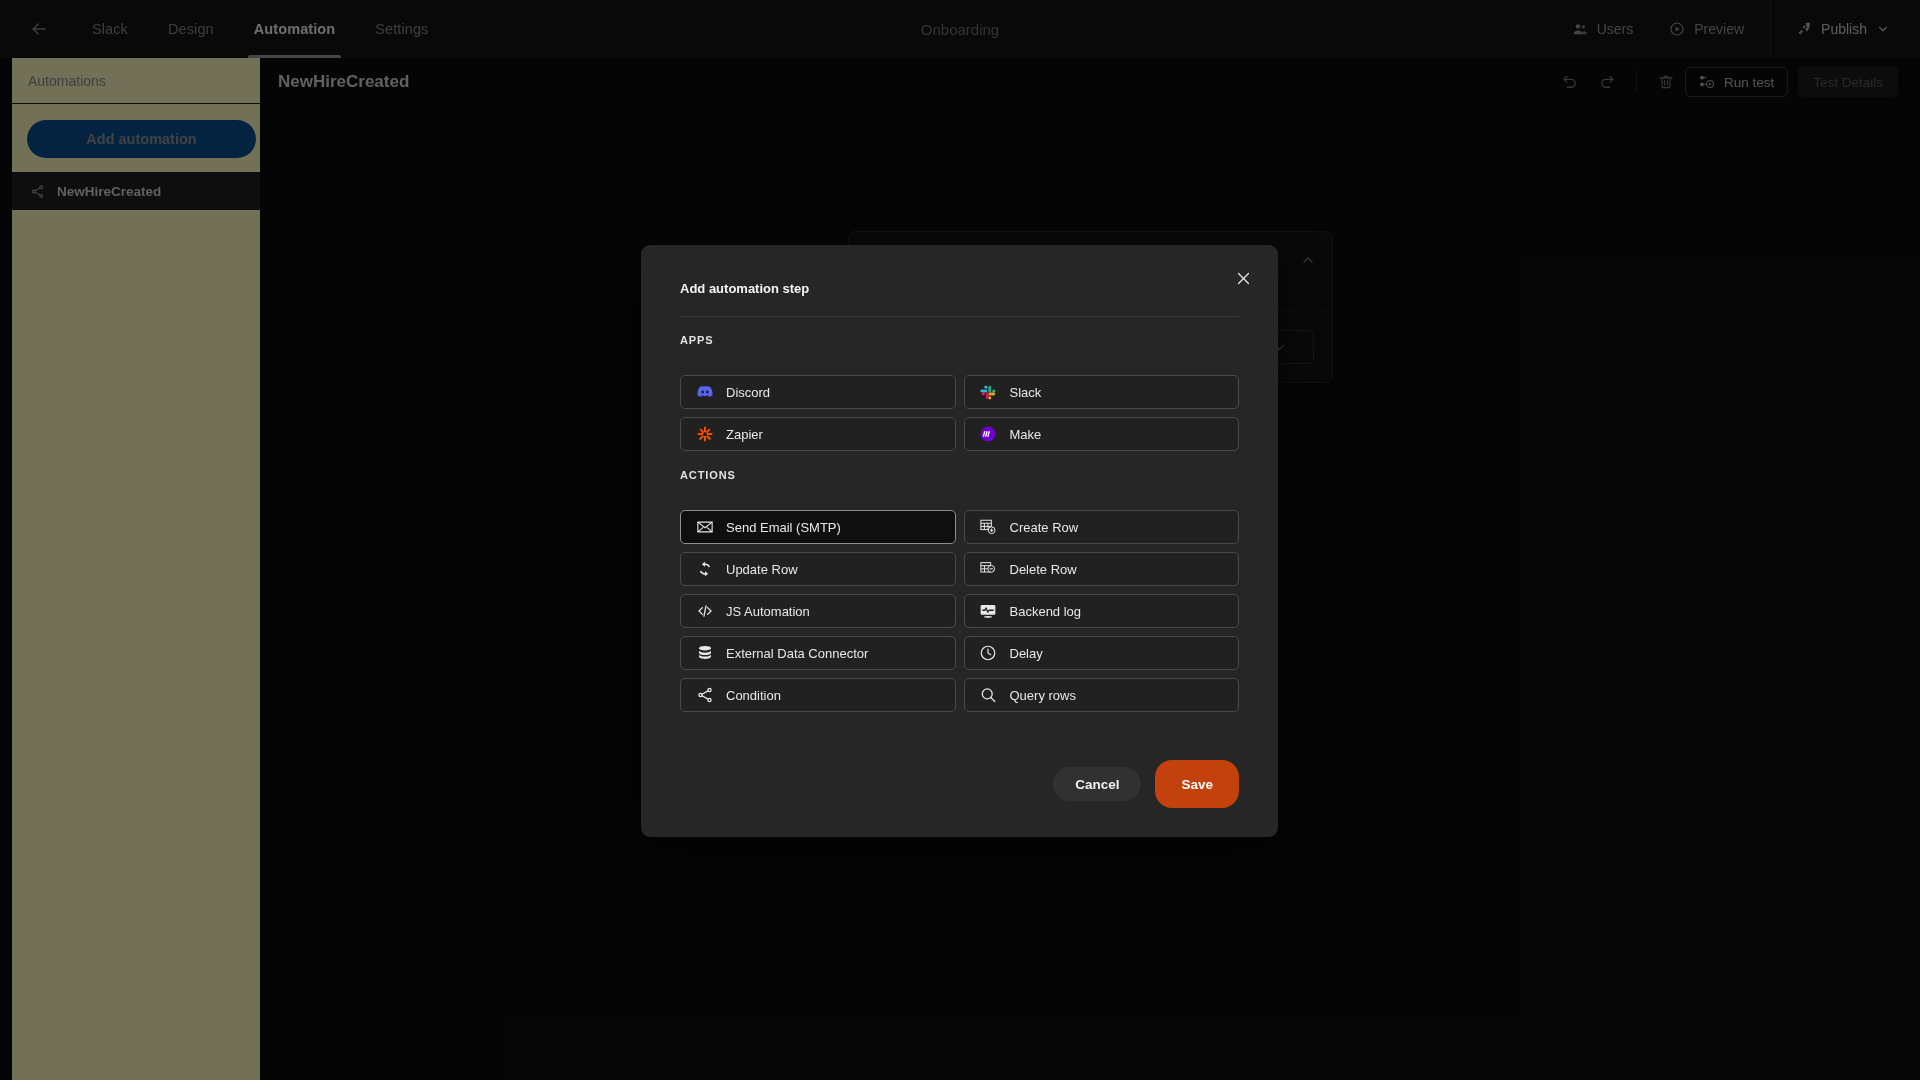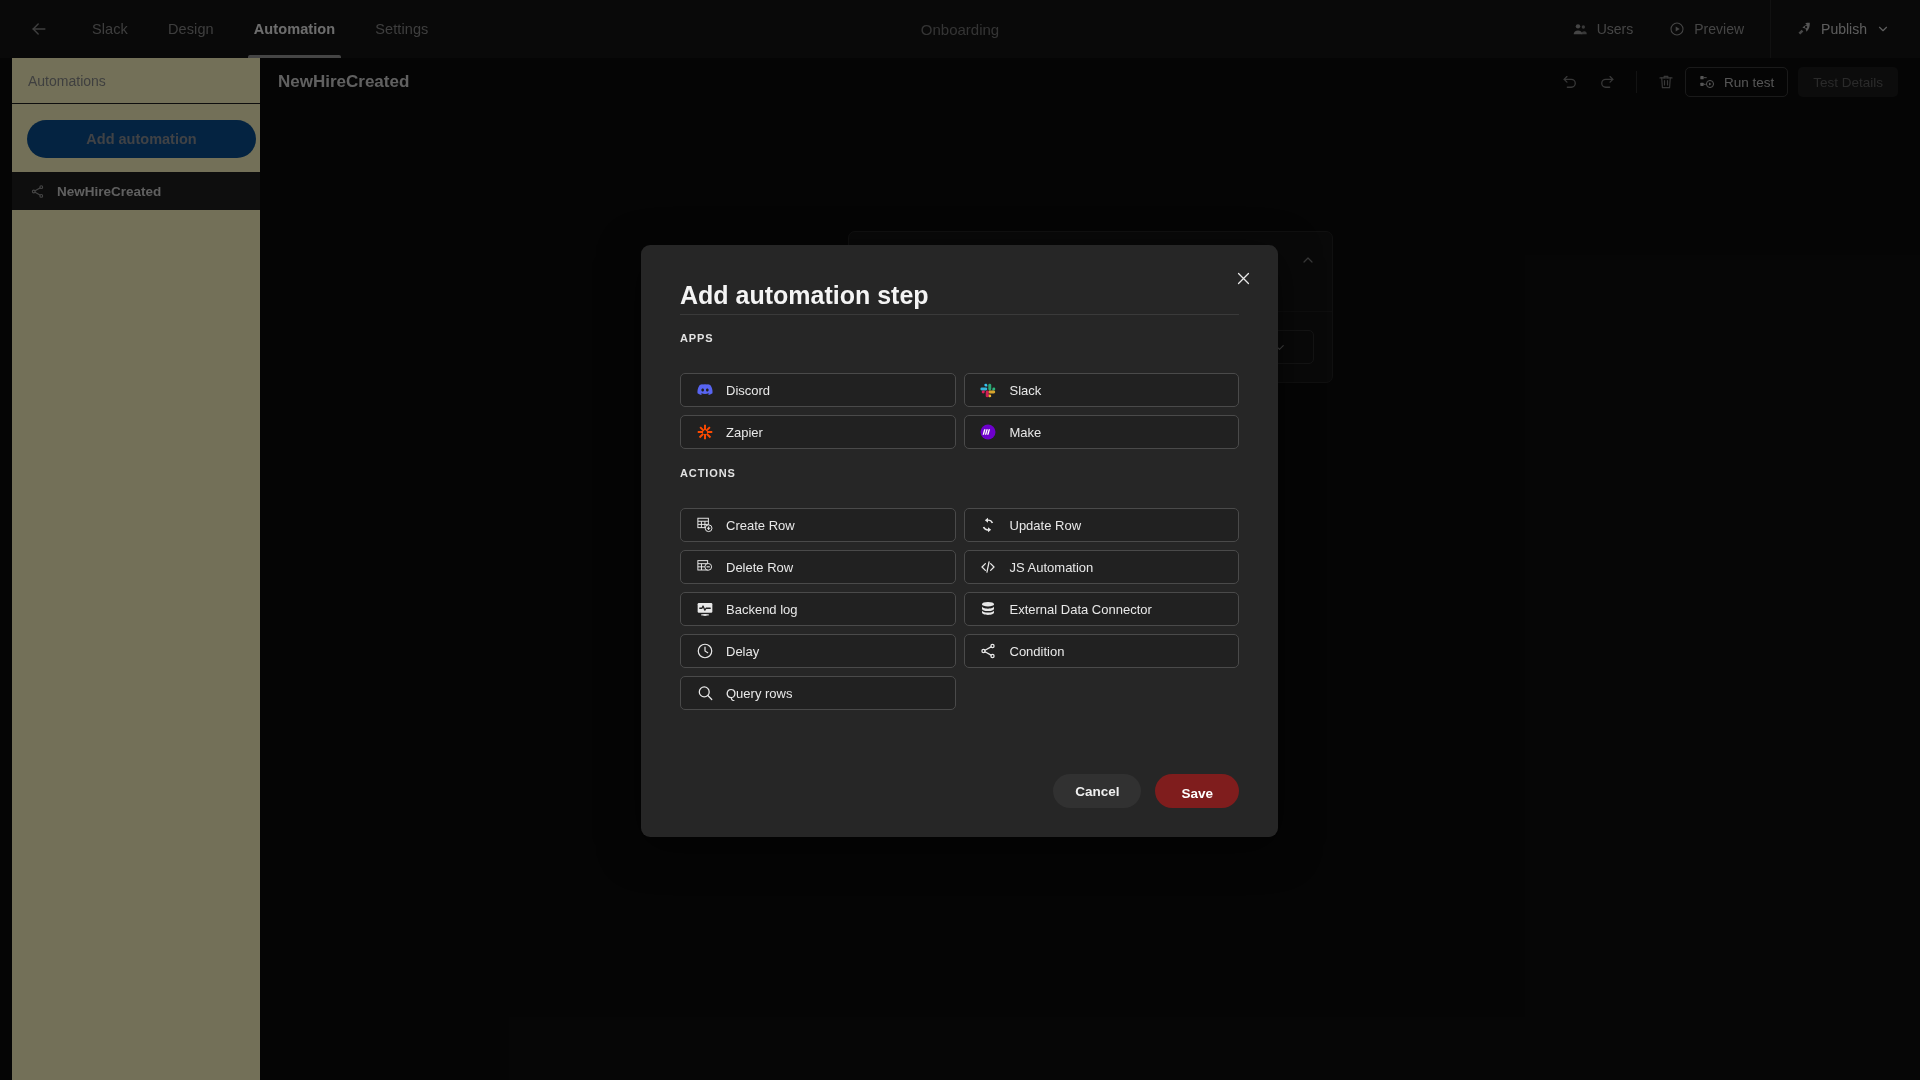--- a/index.html
+++ b/index.html
@@ -121,21 +121,21 @@
   .modal {
     position: absolute; left: 641px; top: 245px; width: 637px; height: 592px;
     background: #262626; border-radius: 9px;
     box-shadow: 0 10px 40px rgba(0,0,0,.55);
   }
   .modal-close {
     position: absolute; right: 22px; top: 20px; width: 26px; height: 26px;
     display: flex; align-items: center; justify-content: center; color: #e8e8e8;
   }
   .modal-inner { padding: 36px 39px 0 39px; }
-  .m-title { font-size: 25px; font-weight: bold; color: #f4f4f4; margin-bottom: 4px; }
+  .m-title { font-size: 13px; font-weight: bold; color: #f4f4f4; margin-bottom: 20px; }
   .m-rule { height: 1px; background: #3a3a3a; margin-bottom: 17px; }
   .sec-label {
     font-size: 11px; font-weight: bold; letter-spacing: .9px; color: #e2e2e2;
     margin-bottom: 11px;
   }
   .grid { display: grid; grid-template-columns: 1fr 1fr; column-gap: 8px; row-gap: 8px; margin-top: 29px; }
   .opt {
     height: 34px; display: flex; align-items: center; gap: 12px;
     border: 1px solid #4a4a4a; border-radius: 5px; padding: 0 0 0 14px;
     background: #212121; color: #e8e8e8; font-size: 13px;
@@ -146,22 +146,22 @@
   .section-gap { height: 18px; }
   .modal-actions {
     position: absolute; right: 39px; bottom: 29px; display: flex; align-items: center; gap: 14px;
   }
   .btn-cancel {
     height: 34px; padding: 0 22px; border-radius: 17px; border: none;
     background: #313131; color: #f0f0f0; font-size: 13.5px; font-weight: bold;
     font-family: "Liberation Sans", sans-serif;
   }
   .btn-save {
-    height: 34px; padding: 12px 26px; border-radius: 17px; border: none;
-    background: #7f1d1d; color: #ffffff; font-size: 13.5px; font-weight: bold;
+    height: 48px; padding: 12px 26px; border-radius: 17px; border: none;
+    background: #c2410c; color: #ffffff; font-size: 13.5px; font-weight: bold;
     font-family: "Liberation Sans", sans-serif;
   }
   svg { display: block; }
 </style>
 </head>
 <body>
 
 <div id="app">
 
   <div class="topbar">
@@ -397,20 +397,29 @@
           </span>
           <span>Make</span>
         </div>
       </div>
 
       <div class="section-gap"></div>
 
       <div class="sec-label">ACTIONS</div>
       <div class="grid">
 
+        <div class="opt selected">
+          <span class="oic">
+            <svg width="18" height="18" viewBox="0 0 24 24" fill="currentColor">
+                <path d="M2.5 5.5h19v13h-19z" fill="none" stroke="currentColor" stroke-width="1.5"></path>
+                <path d="M2.5 5.5L12 13l9.5-7.5M2.5 18.5l7-6M21.5 18.5l-7-6" fill="none" stroke="currentColor" stroke-width="1.5"></path>
+              </svg>
+          </span>
+          <span>Send Email (SMTP)</span>
+        </div>
 
         <div class="opt">
           <span class="oic">
             <svg width="18" height="18" viewBox="0 0 24 24" fill="none" stroke="currentColor" stroke-width="1.3">
                 <rect x="2.5" y="3" width="14" height="12.5"></rect>
                 <path d="M2.5 7h14M7.2 7v8.5M11.9 7v8.5M2.5 11.2h14"></path>
                 <circle cx="16.8" cy="16.3" r="4.5" fill="#212121"></circle>
                 <path d="M16.8 14.1v4.4M14.6 16.3h4.4" stroke-width="1.4"></path>
               </svg>
           </span>

